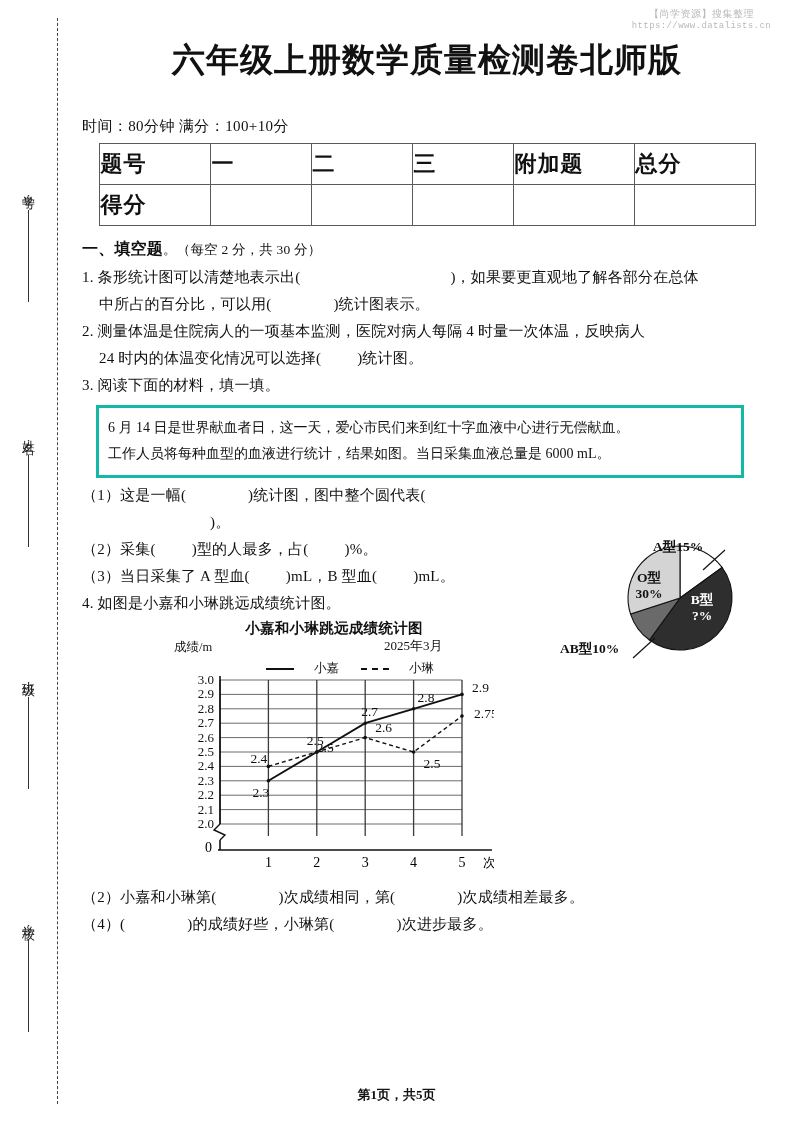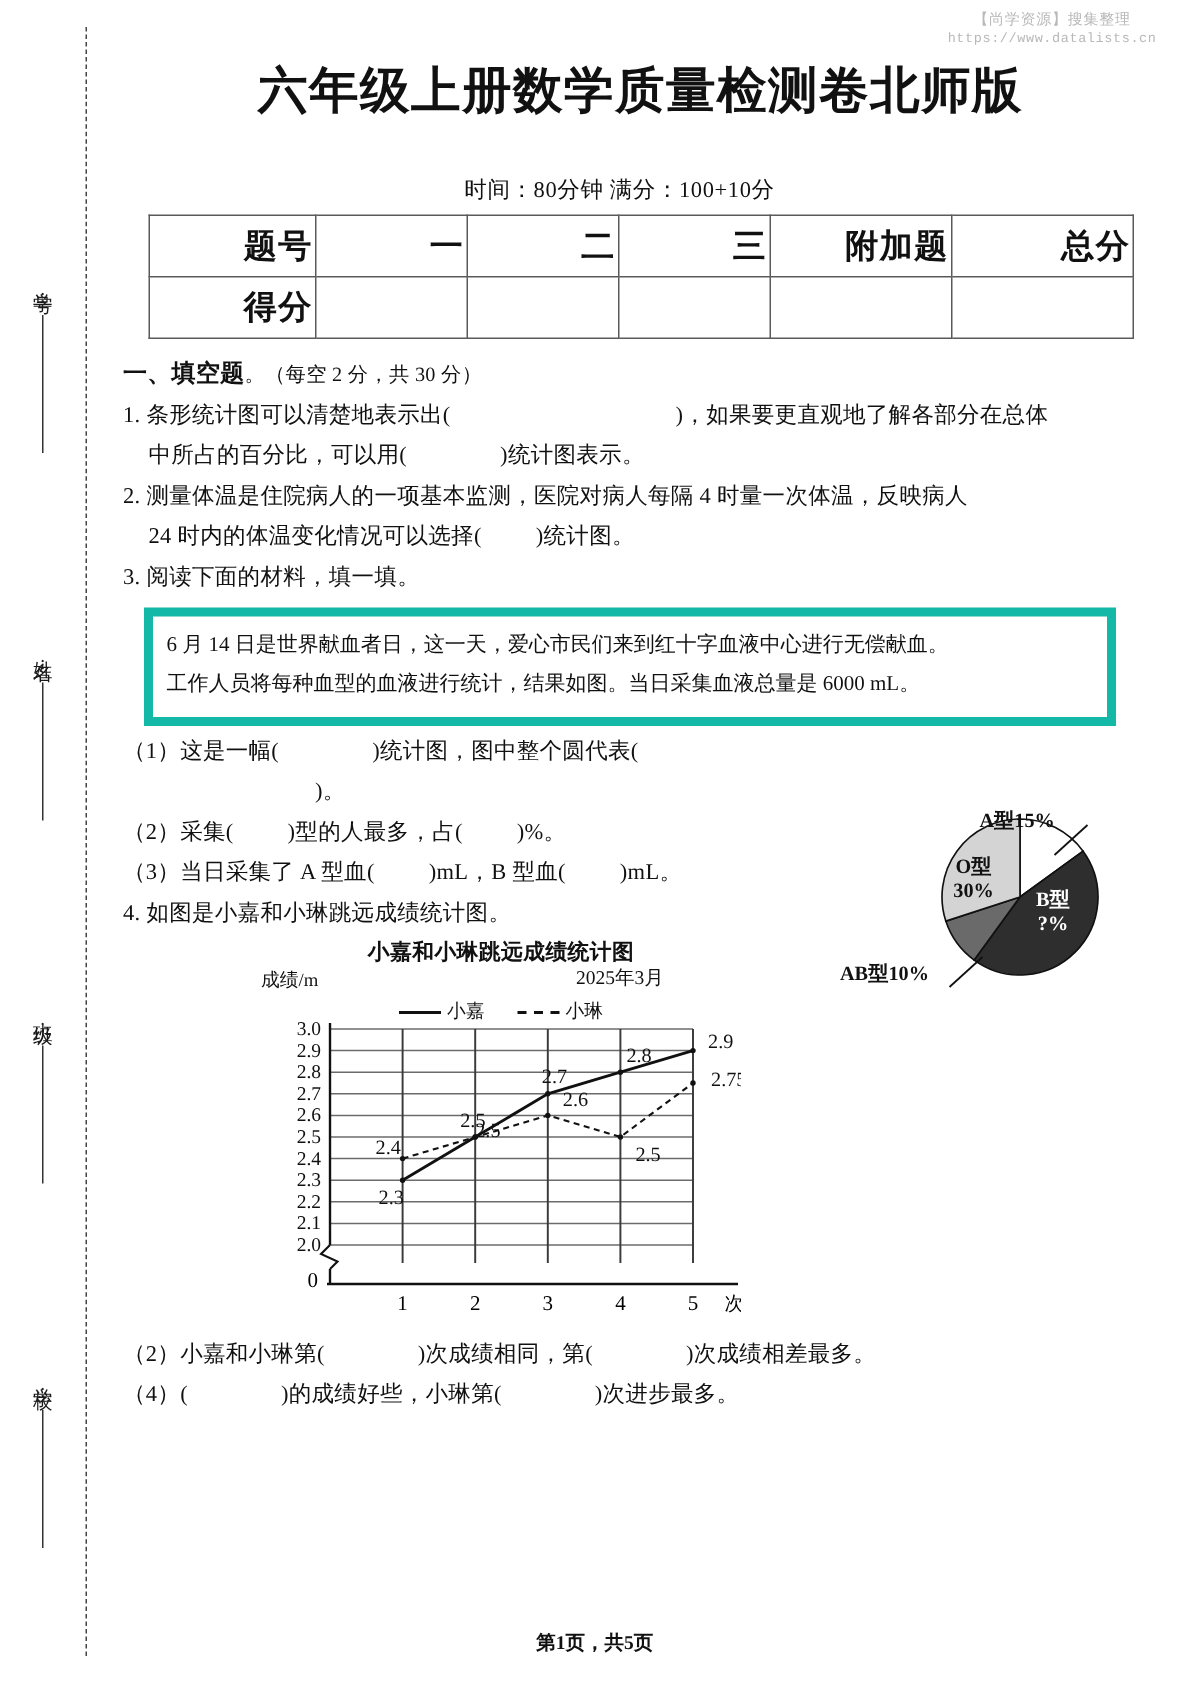--- a/index.html
+++ b/index.html
@@ -89,38 +89,38 @@
   }
   .title-sub {
     text-align: center;
     font-size: 27px;
     font-weight: bold;
     letter-spacing: 1px;
     margin-top: 18px;
   }
 
   .meta-line {
-    text-align: center;
+    text-align: left;
     font-size: 15px;
     margin-top: 34px;
     padding-right: 28px;
     letter-spacing: .4px;
   }
 
   
   .score-table {
     border-collapse: collapse;
     width: 648px;
     margin: 7px auto 0 auto;
     table-layout: fixed;
   }
   .score-table td {
     border: 1px solid #5a5a5a;
     height: 38px;
-    text-align: right;
+    text-align: left;
     font-size: 22px;
     font-weight: bold;
     letter-spacing: 1px;
   }
   .score-table td.head-cell { width: 108px; }
   .score-table td.num-cell  { width: 98px; }
   .score-table td.wide-cell { width: 118px; }
 
   
   .section-head {
@@ -137,21 +137,21 @@
     letter-spacing: .2px;
   }
   .q-indent { padding-left: 17px; }
   .blank-sm { display: inline-block; width: 36px; }
   .blank-md { display: inline-block; width: 62px; }
   .blank-lg { display: inline-block; width: 128px; }
   .blank-xl { display: inline-block; width: 150px; }
 
   
   .material-box {
-    border: 6px solid #14b8a6;
+    border: 3px solid #14b8a6;
     margin: 6px 4px 4px 14px;
     padding: 7px 9px 8px 9px;
     font-size: 14px;
     line-height: 26px;
     width: 648px;
     box-sizing: border-box;
   }
 
   
   .pie-wrap {
@@ -198,21 +198,21 @@
   }
   .chart-legend {
     position: absolute;
     left: 92px;
     top: 41px;
     font-size: 12.5px;
     display: flex;
     gap: 22px;
     align-items: center;
   }
-  .legend-item { display: flex; align-items: center; gap: 4px; }
+  .legend-item { display: flex; align-items: center; gap: 20px; }
   .leg-solid {
     display: inline-block; width: 28px; height: 0;
     border-top: 2px solid #111;
   }
   .leg-dash {
     display: inline-block; width: 28px; height: 0;
     border-top: 2px dashed #111;
   }
 
   

